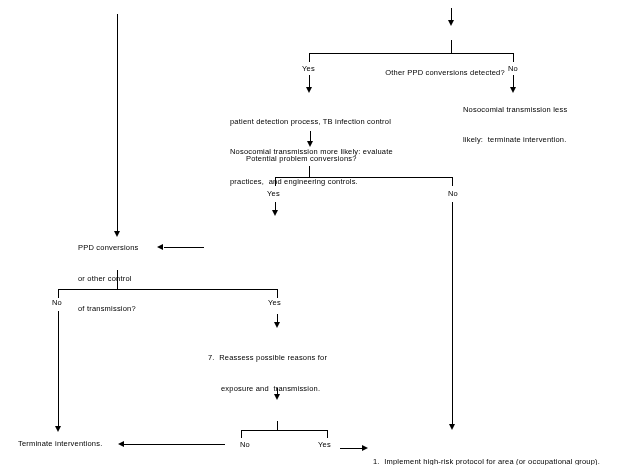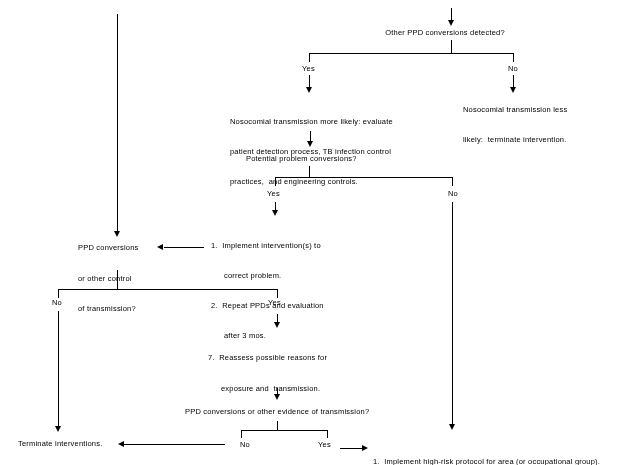--- a/index.html
+++ b/index.html
@@ -10,21 +10,21 @@
   .ad{position:absolute;width:0;height:0;border-left:3.5px solid transparent;
       border-right:3.5px solid transparent;border-top:6px solid #000;}
   .al{position:absolute;width:0;height:0;border-top:3.5px solid transparent;
       border-bottom:3.5px solid transparent;border-right:6px solid #000;}
   .ar{position:absolute;width:0;height:0;border-top:3.5px solid transparent;
       border-bottom:3.5px solid transparent;border-left:6px solid #000;}
   .t{position:absolute;font-size:7.5px;line-height:10px;letter-spacing:0.2px;white-space:pre;}
   .lh11 div{line-height:11px;}
   .lh105 div{line-height:10.5px;}
   .ind13{padding-left:13px;}
-  .ctr{text-align:center;}
+  .ctr{text-align:center;margin-top:40px;}
 </style>
 </head>
 <body>
 
 <div class="stage">
 
   <div class="vl" style="left:451px;top:8px;height:12px;"></div>
   <div class="ad" style="left:448px;top:20px;"></div>
 
   <div class="t ctr" style="left:378px;top:28px;width:134px;">Other PPD conversions detected?</div>
@@ -34,22 +34,22 @@
   <div class="vl" style="left:309px;top:54px;height:8px;"></div>
   <div class="vl" style="left:513px;top:54px;height:8px;"></div>
   <div class="t" style="left:302px;top:64px;">Yes</div>
   <div class="t" style="left:508px;top:64px;">No</div>
   <div class="vl" style="left:309px;top:75px;height:12px;"></div>
   <div class="ad" style="left:306px;top:87px;"></div>
   <div class="vl" style="left:513px;top:75px;height:12px;"></div>
   <div class="ad" style="left:510px;top:87px;"></div>
 
   <div class="t" style="left:230px;top:97px;">
+    <div>patient detection process, TB infection control</div>
     <div>Nosocomial transmission more likely: evaluate</div>
-    <div>patient detection process, TB infection control</div>
     <div>practices,  and engineering controls.</div>
   </div>
 
   <div class="t" style="left:463px;top:85px;">
     <div>Nosocomial transmission less</div>
     <div>likely:  terminate intervention.</div>
   </div>
 
   <div class="vl" style="left:310px;top:131px;height:10px;"></div>
   <div class="ad" style="left:307px;top:141px;"></div>
@@ -57,26 +57,20 @@
 
   <div class="vl" style="left:309px;top:166px;height:12px;"></div>
   <div class="hl" style="left:275px;top:177px;width:178px;"></div>
   <div class="vl" style="left:275px;top:178px;height:8px;"></div>
   <div class="vl" style="left:452px;top:178px;height:8px;"></div>
   <div class="t" style="left:267px;top:189px;">Yes</div>
   <div class="t" style="left:448px;top:189px;">No</div>
   <div class="vl" style="left:275px;top:202px;height:8px;"></div>
   <div class="ad" style="left:272px;top:210px;"></div>
 
-  <div class="t" style="left:211px;top:221px;">
-    <div>1.  Implement intervention(s) to</div>
-    <div class="ind13">correct problem.</div>
-    <div>2.  Repeat PPDs and evaluation</div>
-    <div class="ind13">after 3 mos.</div>
-  </div>
 
   <div class="hl" style="left:164px;top:247px;width:40px;"></div>
   <div class="al" style="left:157px;top:244px;"></div>
 
   <div class="vl" style="left:117px;top:14px;height:217px;"></div>
   <div class="ad" style="left:114px;top:231px;"></div>
 
   <div class="t lh105" style="left:78px;top:223px;">
     <div>PPD conversions</div>
     <div>or other control</div>
@@ -97,21 +91,20 @@
   <div class="ad" style="left:274px;top:322px;"></div>
 
   <div class="t lh11" style="left:208px;top:332px;">
     <div>7.  Reassess possible reasons for</div>
     <div class="ind13">exposure and  transmission.</div>
     
   </div>
 
   <div class="vl" style="left:277px;top:388px;height:6px;"></div>
   <div class="ad" style="left:274px;top:394px;"></div>
-  <div class="t" style="left:185px;top:407px;">PPD conversions or other evidence of transmission?</div>
 
   <div class="vl" style="left:277px;top:421px;height:9px;"></div>
   <div class="hl" style="left:241px;top:430px;width:87px;"></div>
   <div class="vl" style="left:241px;top:431px;height:7px;"></div>
   <div class="vl" style="left:327px;top:431px;height:7px;"></div>
   <div class="t" style="left:240px;top:440px;">No</div>
   <div class="t" style="left:318px;top:440px;">Yes</div>
 
   <div class="hl" style="left:124px;top:444px;width:101px;"></div>
   <div class="al" style="left:118px;top:441px;"></div>

